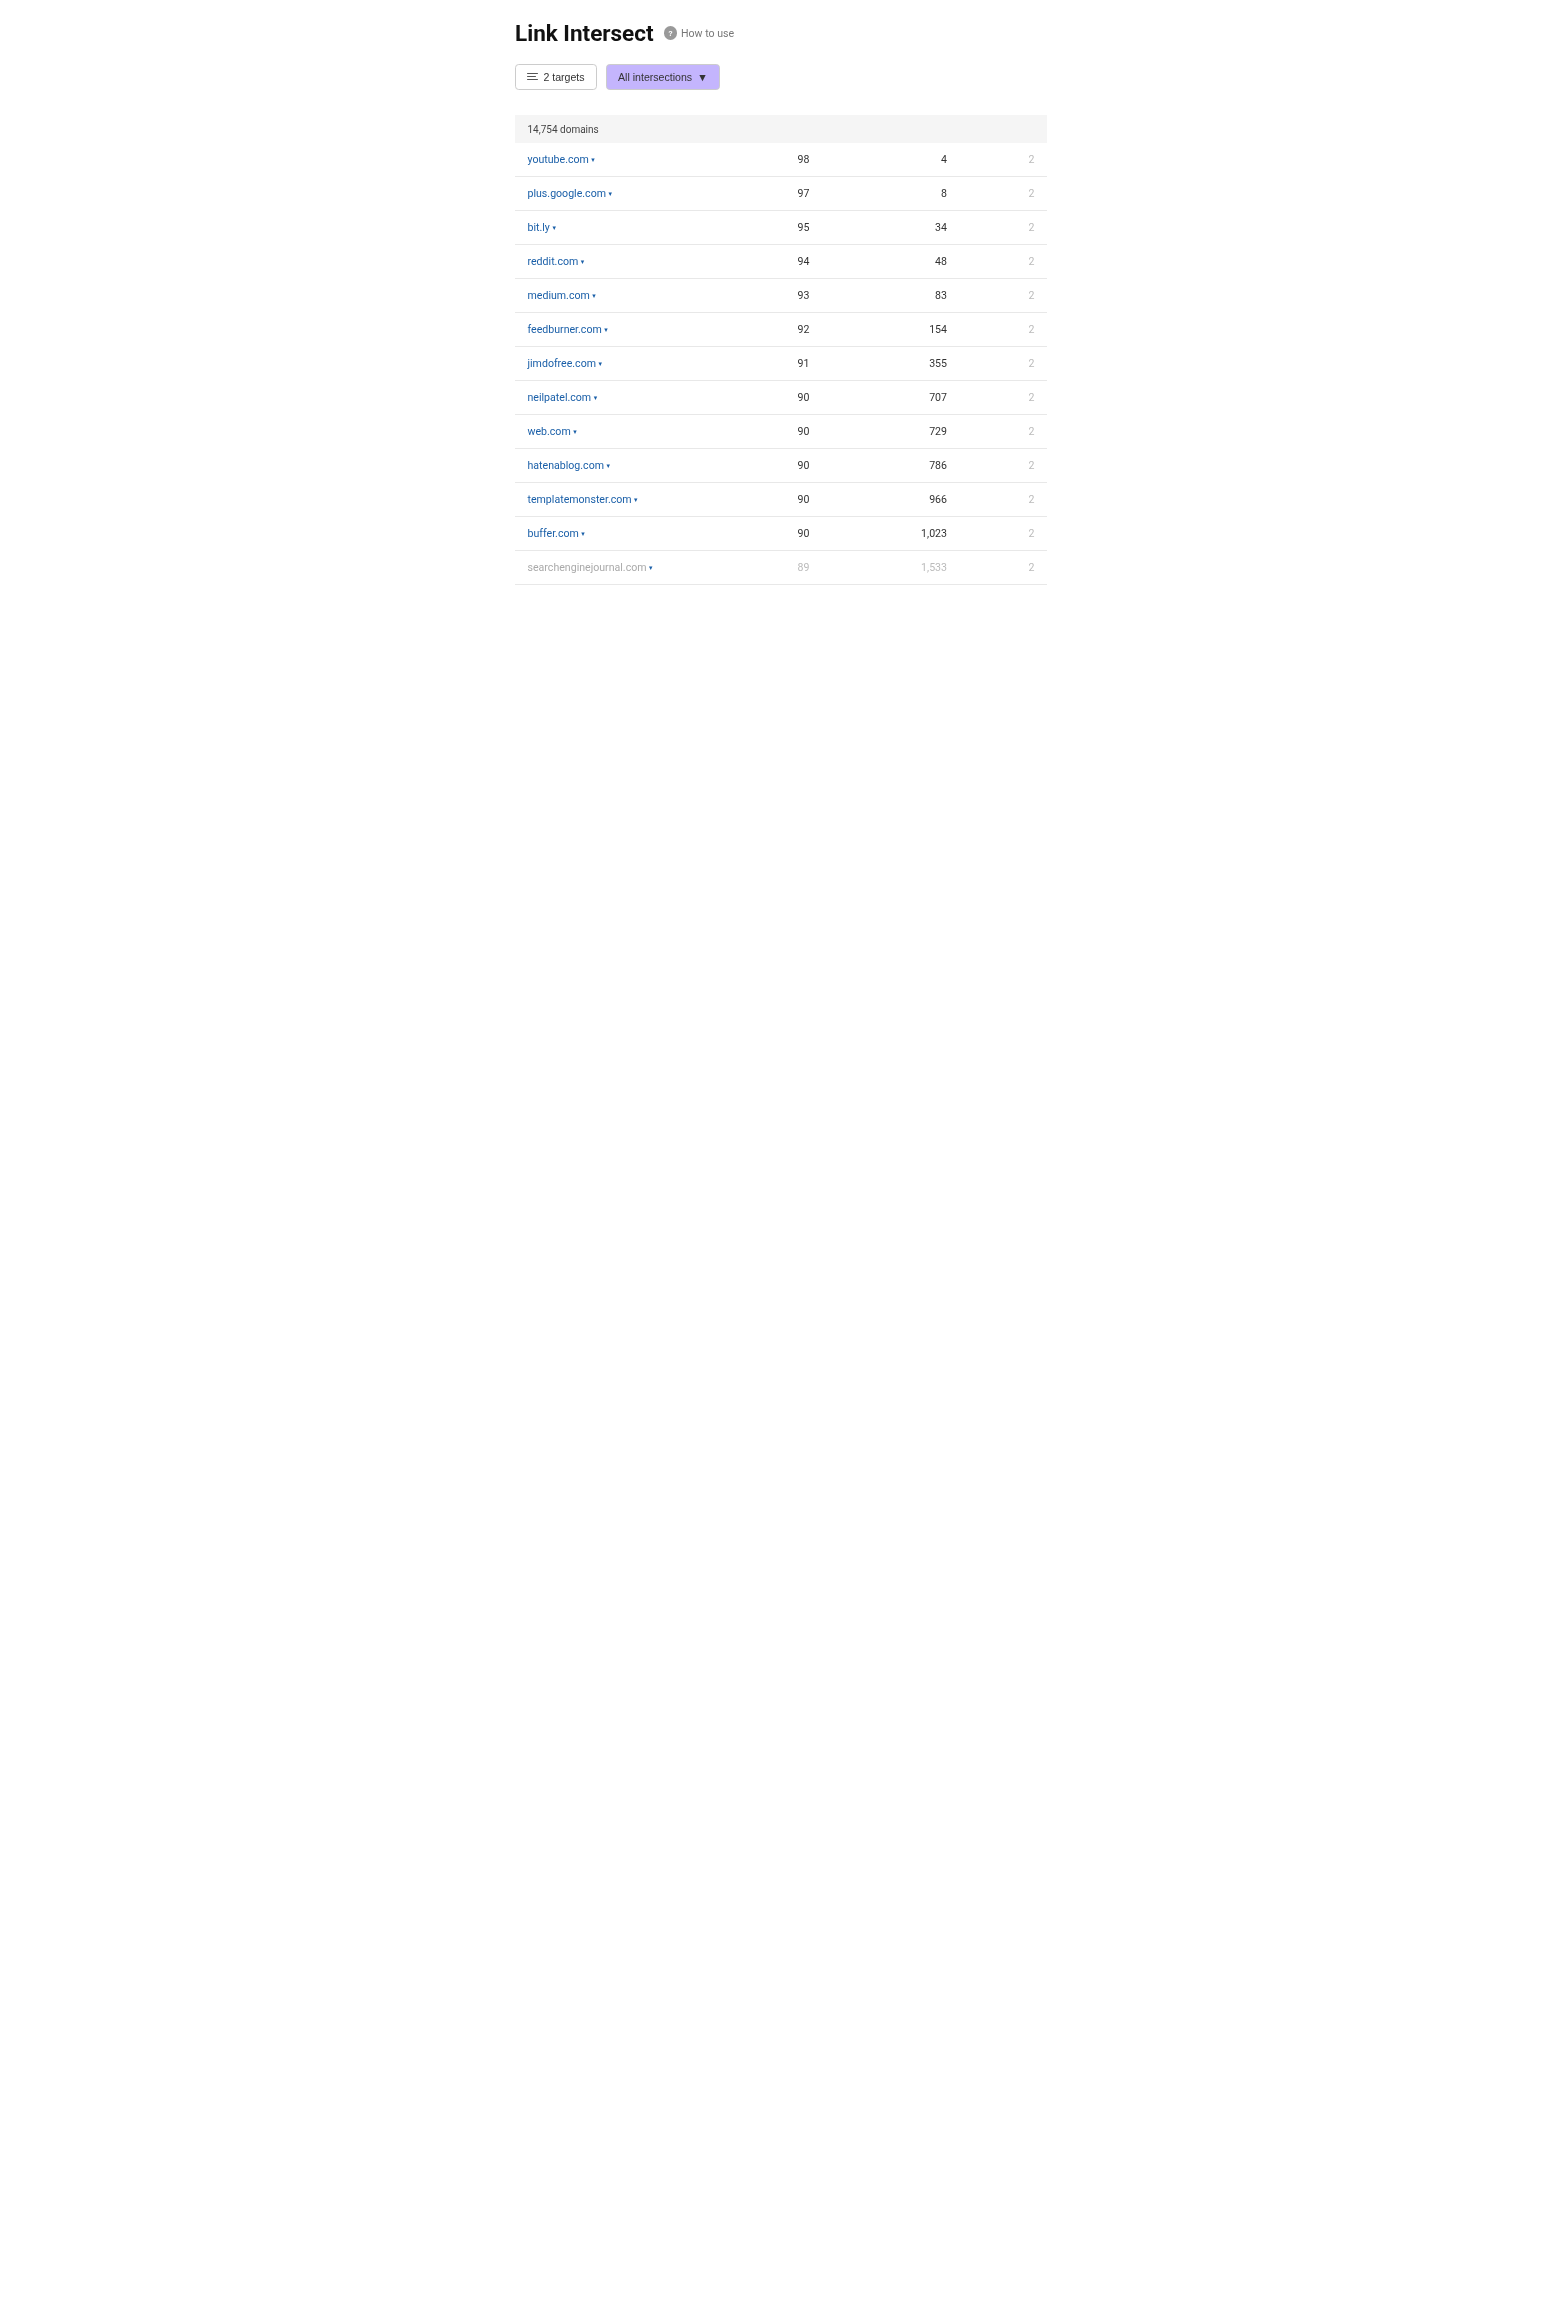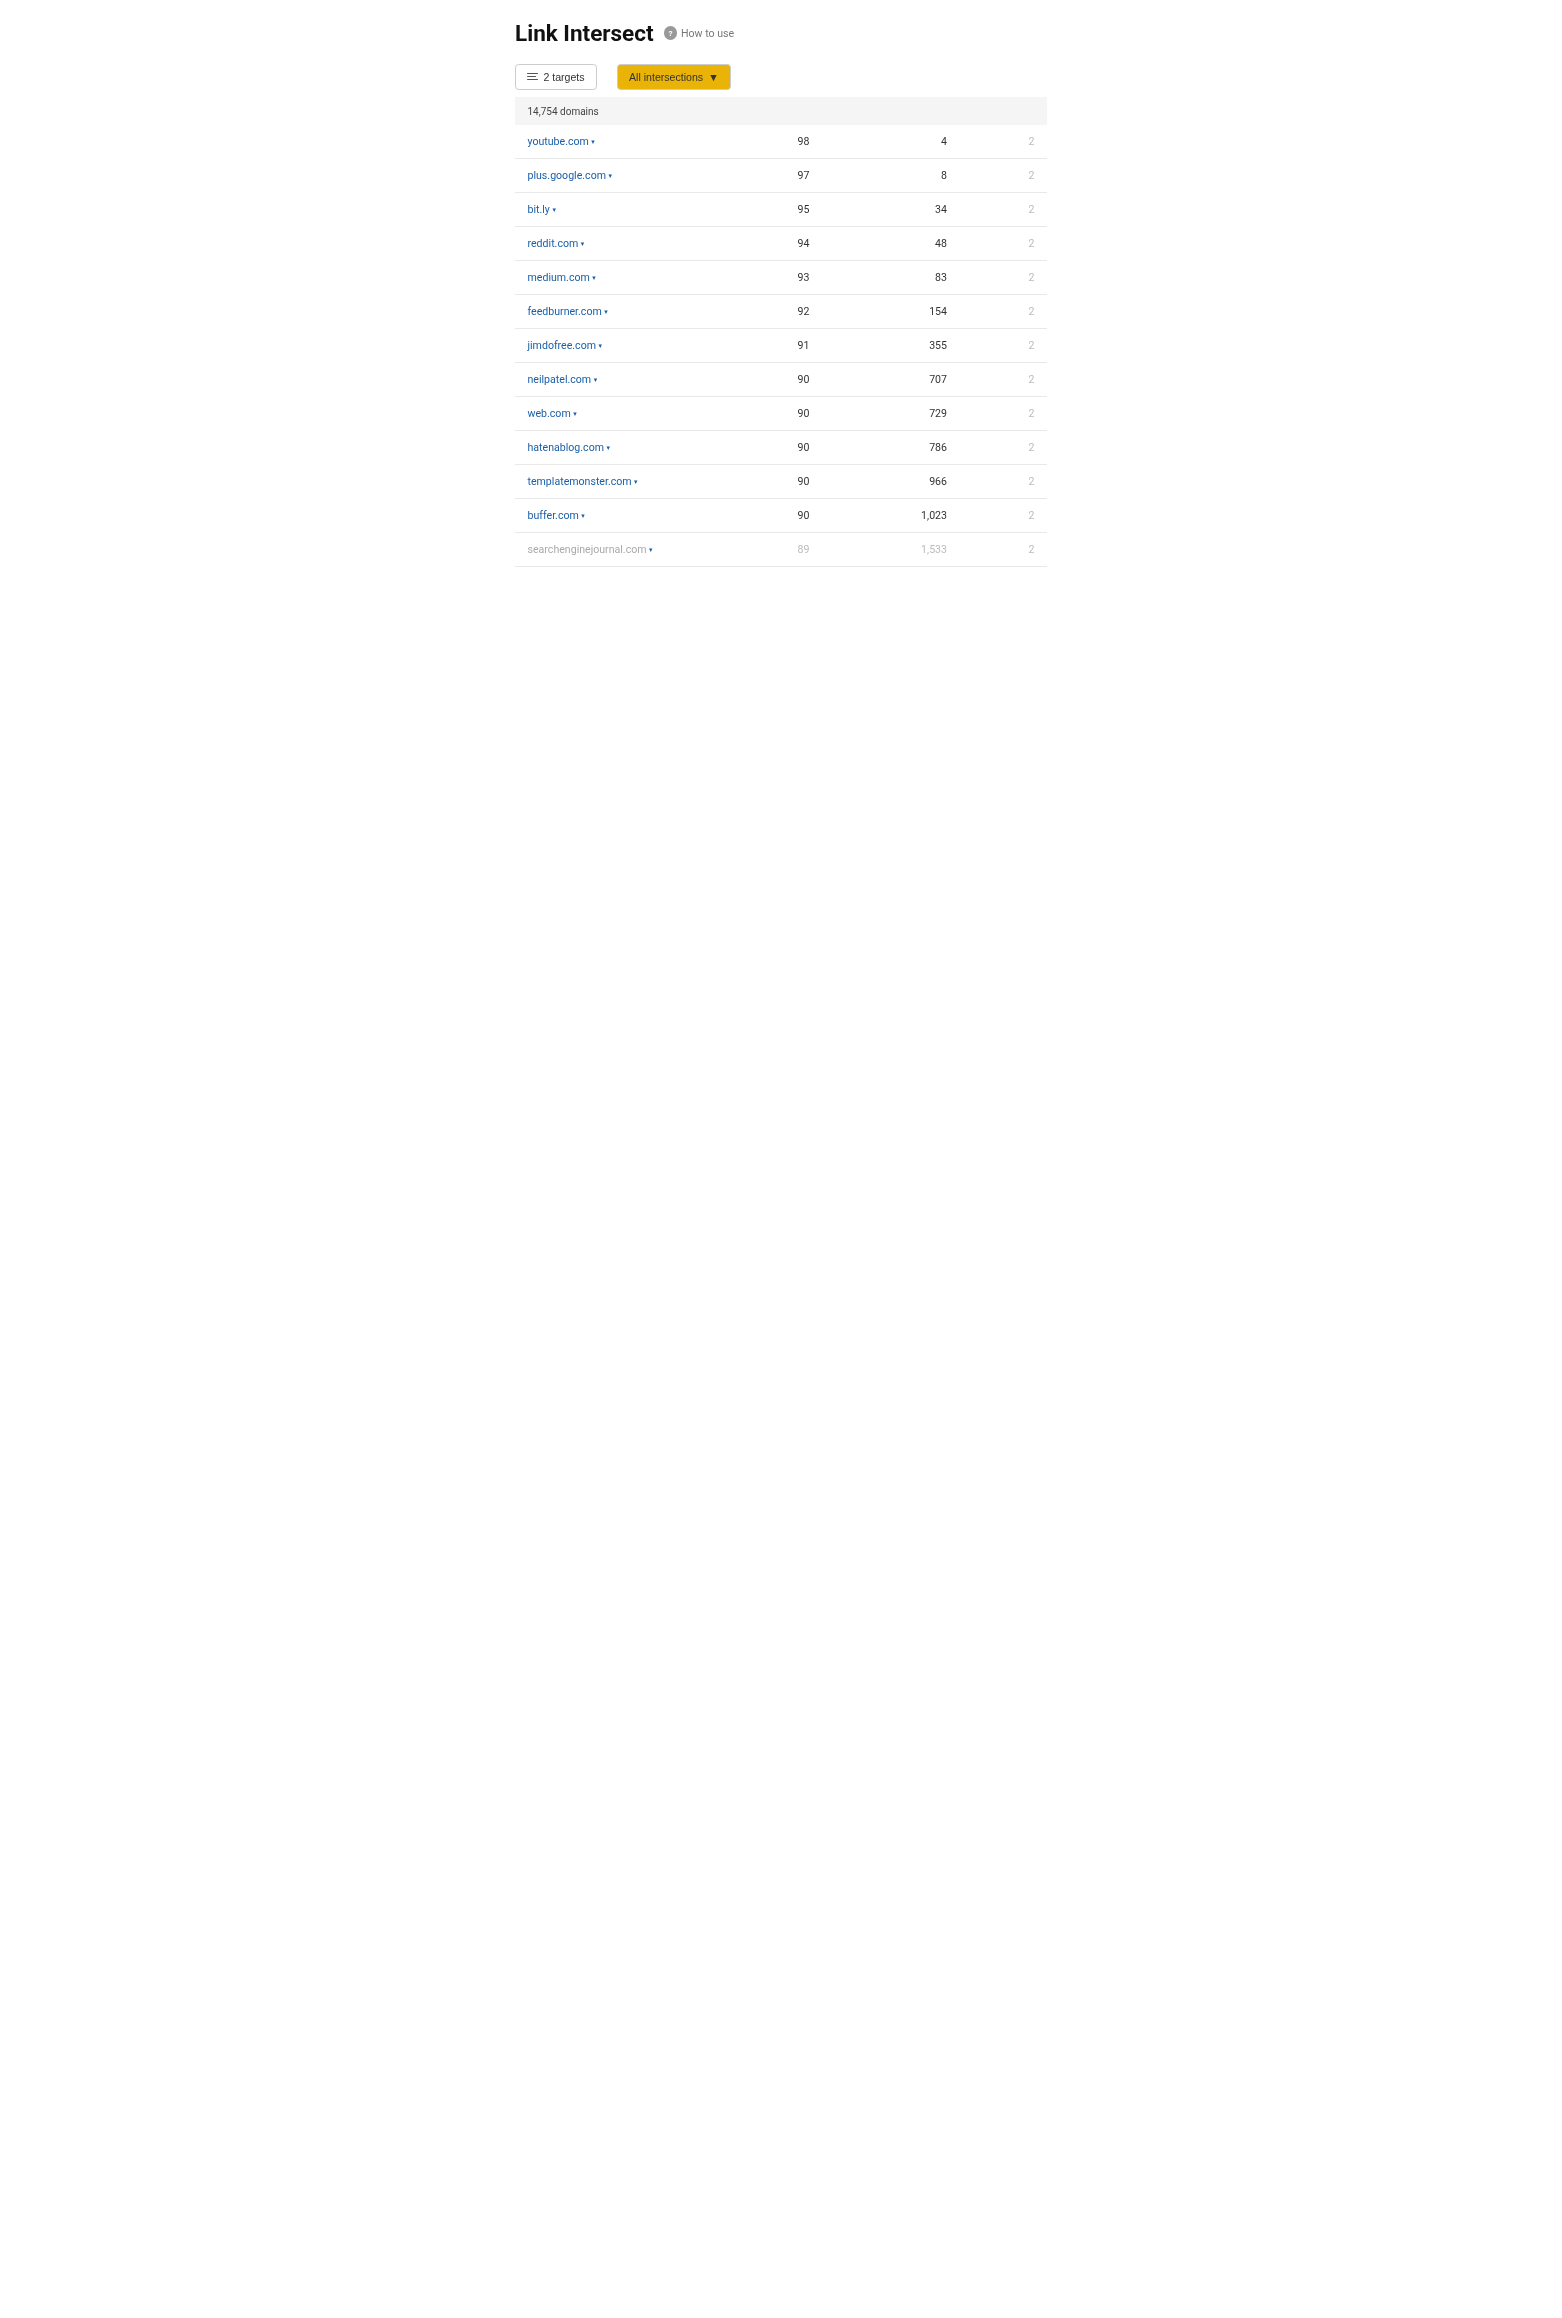--- a/index.html
+++ b/index.html
@@ -53,22 +53,22 @@
       align-items: center;
       justify-content: center;
       font-size: 8.1px;
       font-weight: bold;
       flex-shrink: 0;
     }
 
     .toolbar {
       display: flex;
       align-items: center;
-      gap: 20px;
-      margin-bottom: 7px;
+      gap: 9px;
+      margin-bottom: 25px;
     }
 
     .btn-targets {
       display: flex;
       align-items: center;
       gap: 5px;
       border: 0.9px solid #ccc;
       border-radius: 3.7px;
       padding: 6.2px 11.2px;
       background: #fff;
@@ -94,21 +94,21 @@
     .btn-targets .icon-sliders span:nth-child(2) { width: 8.7px; }
     .btn-targets .icon-sliders span:nth-child(3) { width: 11.2px; }
 
     .btn-intersections {
       display: flex;
       align-items: center;
       gap: 5px;
       border: 0.9px solid #ccc;
       border-radius: 3.7px;
       padding: 6.2px 11.2px;
-      background: #eab308;
+      background: #c4b5fd;
       cursor: pointer;
       font-size: 10.6px;
       color: #333;
     }
 
     .summary-bar {
       background: #f5f5f5;
       padding: 8.7px 12.5px;
       font-size: 10px;
       color: #444;

